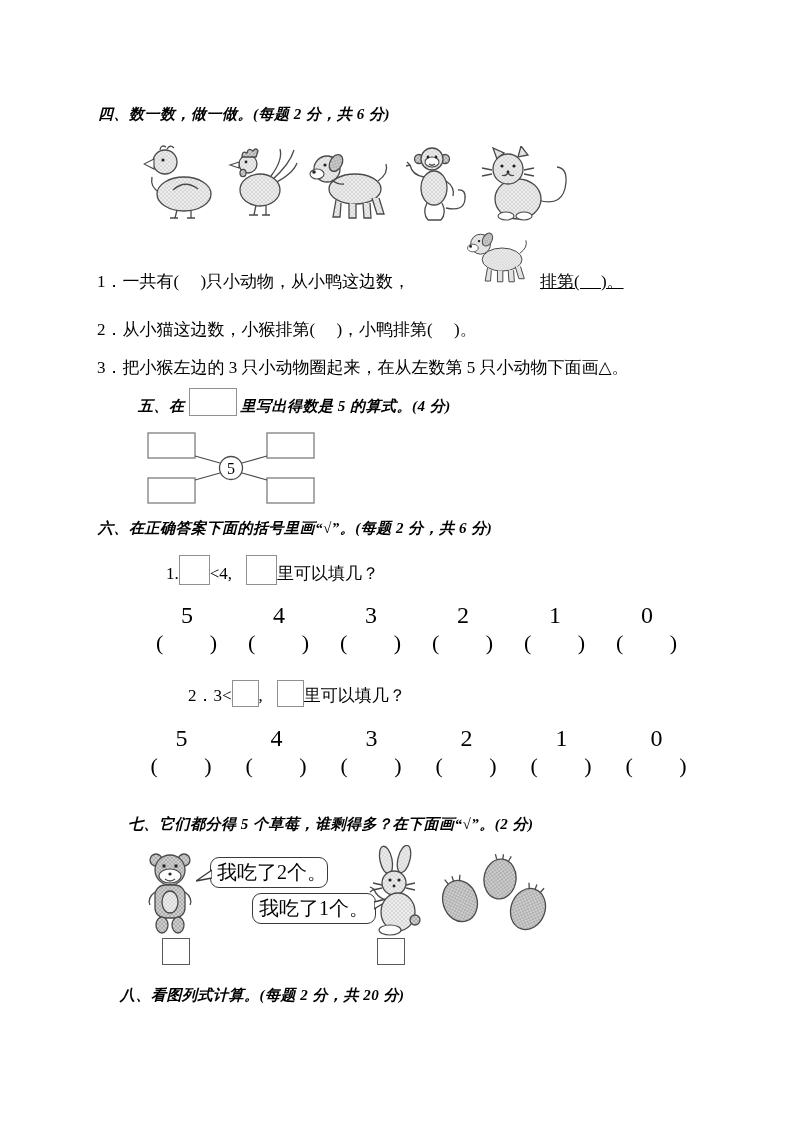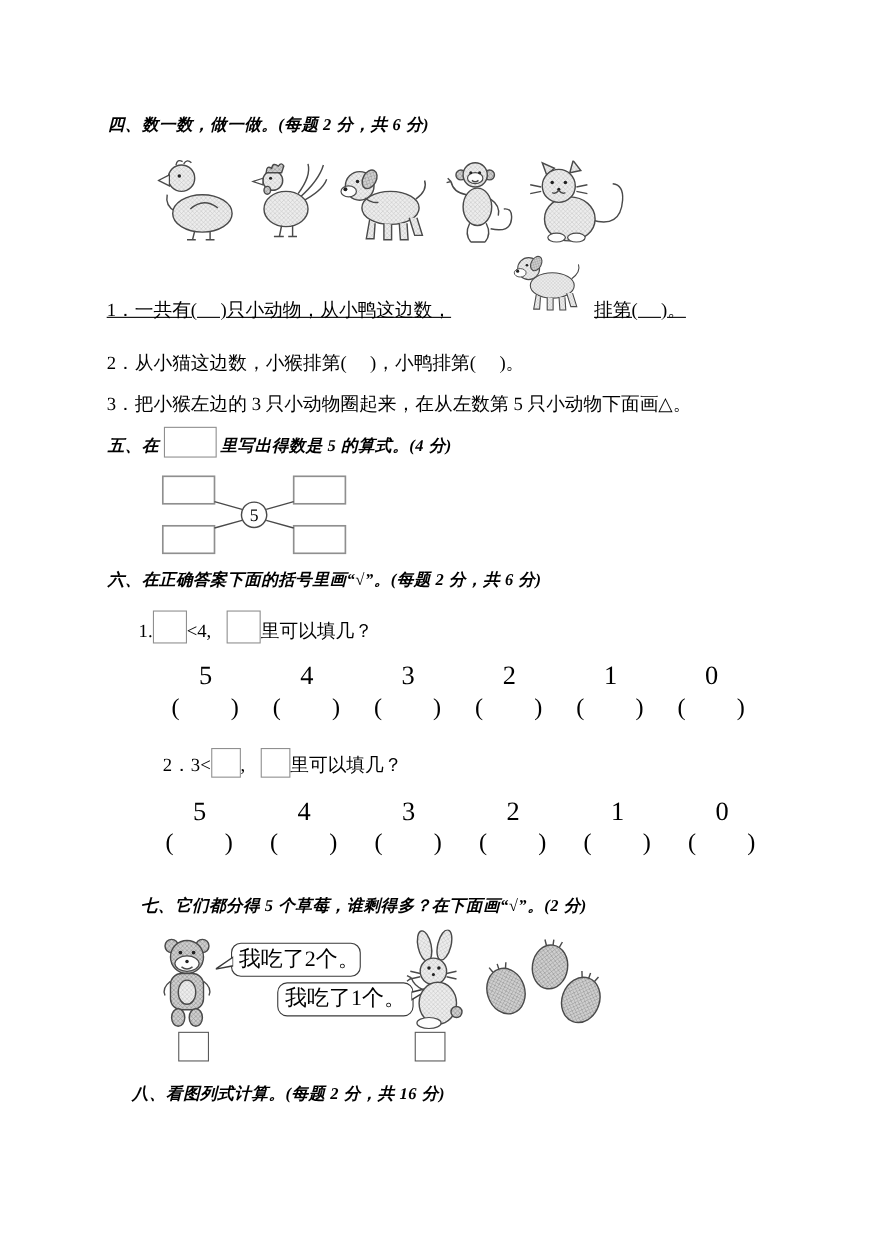--- a/index.html
+++ b/index.html
@@ -5,21 +5,21 @@
   html,body{margin:0;padding:0;background:#e9e9e9;}
   #page{
     position:relative;width:794px;height:1123px;background:#ffffff;margin:0 auto;
     font-family:"Liberation Serif","DejaVu Serif",serif;color:#000;overflow:hidden;
   }
   .abs{position:absolute;}
   .sec-title{font-weight:700;font-size:15px;line-height:1.25;letter-spacing:0.5px;white-space:nowrap;font-style:italic;}
   .q-line{font-size:17px;line-height:1.3;white-space:nowrap;}
   .blank-box{border:1.5px solid #8f8f8f;background:#fff;box-sizing:border-box;}
   .ans-box{border:1.5px solid #5a5a5a;background:#fff;box-sizing:border-box;}
-  .inline-row{display:flex;align-items:flex-end;}
+  .inline-row{display:flex;align-items:flex-end;margin-left:40px;}
   .opt-row{display:flex;}
   .opt-col{display:flex;flex-direction:column;align-items:center;}
   .opt-num{font-size:24px;line-height:26px;font-family:"Liberation Serif",serif;}
   .opt-paren{font-size:22px;line-height:30px;letter-spacing:1px;white-space:pre;}
   .bubble{
     position:absolute;border:1.6px solid #3a3a3a;border-radius:9px;background:#fff;
     font-size:20px;line-height:28px;text-align:center;white-space:nowrap;padding:0 6px;
   }
   .bubble svg{position:absolute;}
   svg .ink{stroke:#4a4a4a;stroke-width:1.3;fill:url(#ht);}
@@ -104,21 +104,21 @@
     <circle class="ink" cx="32" cy="23" r="15"></circle>
     <circle class="dot" cx="26" cy="20" r="1.6"></circle>
     <circle class="dot" cx="38" cy="20" r="1.6"></circle>
     <circle class="dot" cx="32" cy="26" r="1.4"></circle>
     <path class="line" d="M32 27 q-3 4 -6 2 M32 27 q3 4 6 2"></path>
     <path class="line" d="M16 24 l-10 -2 M16 28 l-10 2 M48 24 l10 -2 M48 28 l10 2"></path>
     <ellipse class="white" cx="30" cy="70" rx="8" ry="4"></ellipse>
     <ellipse class="white" cx="48" cy="70" rx="8" ry="4"></ellipse>
   </svg>
 
-  <div class="abs q-line" style="left:97px;top:271px;text-decoration:underline;">1．一共有(&nbsp;&nbsp;&nbsp;&nbsp;&nbsp;)只小动物，从小鸭这边数，</div>
+  <div class="abs q-line" style="left:97px;top:271px;">1．一共有(&nbsp;&nbsp;&nbsp;&nbsp;&nbsp;)只小动物，从小鸭这边数，</div>
   <svg class="abs" style="left:466px;top:230px;" width="66" height="56" viewBox="0 0 86 70">
     <path class="line" d="M70 29 q11 -8 8 -17"></path>
     <ellipse class="ink" cx="47" cy="37" rx="26" ry="15"></ellipse>
     <path class="ink" d="M28 48 l-3 17 h7 l1 -14 M41 51 l0 15 h7 l0 -14 M55 51 l1 15 h7 l-1 -15 M64 46 l5 16 h7 l-5 -16"></path>
     <circle class="ink" cx="19" cy="17" r="13"></circle>
     <ellipse class="inkd" cx="28" cy="11" rx="6" ry="9" transform="rotate(28 28 11)"></ellipse>
     <ellipse class="white" cx="9" cy="22" rx="7" ry="5"></ellipse>
     <circle class="dot" cx="6" cy="20" r="1.8"></circle>
     <circle class="dot" cx="17" cy="13" r="1.6"></circle>
   </svg>
@@ -272,15 +272,15 @@
     </g>
     <g transform="rotate(20 92 56)">
       <ellipse class="inkd" cx="92" cy="56" rx="17" ry="21"></ellipse>
       <path class="line" d="M86 36 l-2 -5 M92 35 l0 -5 M98 36 l2 -5"></path>
     </g>
   </svg>
 
   <div class="abs ans-box" style="left:162px;top:938px;width:28px;height:27px;"></div>
   <div class="abs ans-box" style="left:377px;top:938px;width:28px;height:27px;"></div>
 
-  <div class="abs sec-title" style="left:120px;top:986px;">八、看图列式计算。(每题 2 分，共 16 分)</div>
+  <div class="abs sec-title" style="left:120px;top:986px;">八、看图列式计算。(每题 2 分，共 20 分)</div>
 
 </div>
 
 </body></html>

